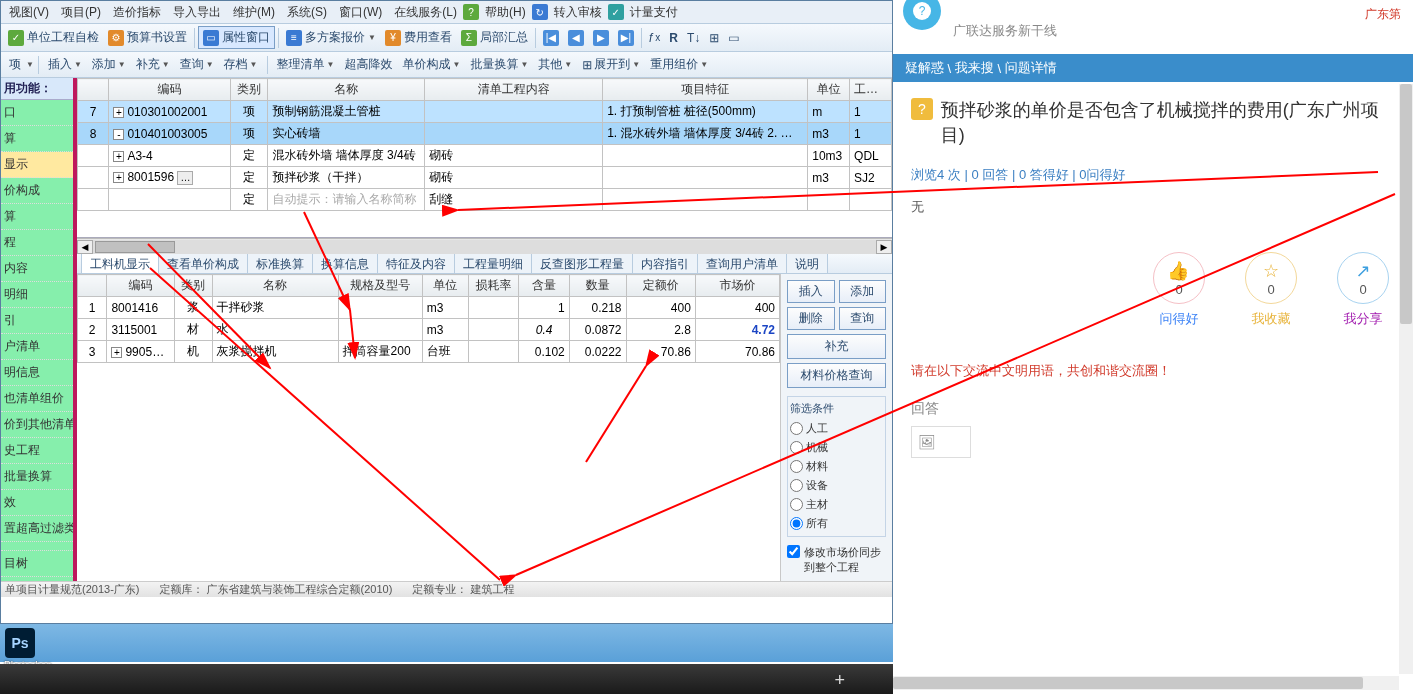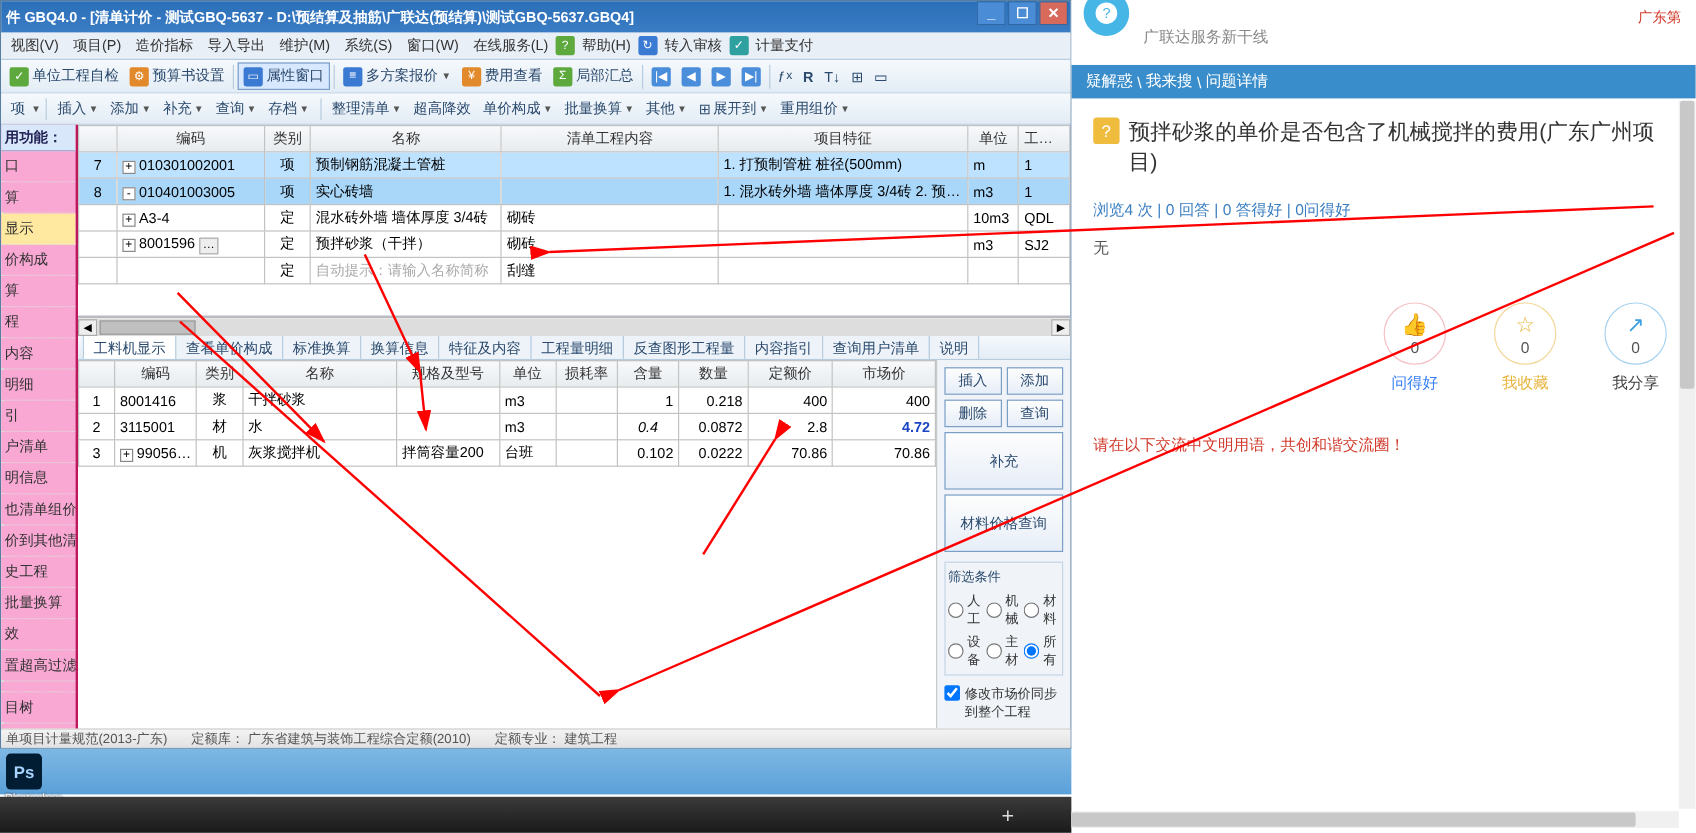--- a/index.html
+++ b/index.html
@@ -24,21 +24,21 @@
 .tb-icon.blue { background: #3a7ad3; }
 .tb-icon.orange { background: #e28a2b; }
 .tb-icon.teal { background: #2fa0a0; }
 .tb-icon.nav { background: #4a8edb; }
 
 .toolbar2 { height: 26px; background: linear-gradient(#f5f9fd,#e3ecf5); border-bottom: 1px solid #b8ccdf; display: flex; align-items: center; padding: 0 3px; overflow: hidden; }
 .toolbar2 .tb2-item { padding: 2px 5px; cursor: pointer; color: #2b4a6d; display: inline-flex; align-items: center; gap: 2px; }
 .caret { font-size: 8px; color: #555; }
 
 .content-area { position: relative; height: calc(100% - 26px - 23px - 28px - 26px - 16px); display: flex; }
-.left-funcs { width: 64px; background: #f9a8d4; border-right: 2px solid #be185d; overflow: hidden; }
+.left-funcs { width: 76px; background: #86efac; border-right: 4px solid #be185d; overflow: hidden; }
 .left-funcs .lf-title { background: #d8e8fa; border-bottom: 1px solid #aac; padding: 2px 3px; color: #225; font-weight: bold; }
 .left-funcs .lf-item { padding: 4px 3px; border-bottom: 1px dotted #ddd; color: #333; cursor: pointer; white-space: nowrap; }
 .left-funcs .lf-item.active { background: #ffe9a0; }
 
 .right-main { flex: 1; display: flex; flex-direction: column; overflow: hidden; }
 
 
 .upper-grid-wrap { flex: 0 0 160px; overflow: hidden; border-bottom: 1px solid #aab; position: relative; }
 table.grid { border-collapse: collapse; width: 100%; table-layout: fixed; }
 table.grid th, table.grid td { border: 1px solid #c2c2c2; padding: 2px 4px; font-size: 12px; overflow: hidden; white-space: nowrap; text-overflow: ellipsis; }
@@ -60,21 +60,21 @@
 .tabs-row .tab.active { background: #fff; border-top: 2px solid #d88a2b; }
 
 .lower-panel { flex:1; display:flex; overflow:hidden; }
 .lower-grid-wrap { flex:1; overflow:hidden; }
 .side-buttons { width: 112px; border-left: 1px solid #c8c8c8; padding: 6px; display:flex; flex-direction:column; gap:4px; background:#f0f4f8; }
 .side-buttons .bpair { display:flex; gap:4px; }
 .side-buttons button, .btn-wide { font-size:12px; padding:2px 0; border:1px solid #7a9ec6; background:linear-gradient(#fdfdfd,#e7eef8); cursor:pointer; flex:1; color:#2b4a6d; }
 .filter-box { border:1px solid #c4d4e6; margin-top:4px; padding:4px 2px; }
 .filter-box .ftitle { color:#2b4a6d; font-size:11px; margin-bottom:4px; }
 .filter-box label { display:flex; align-items:center; gap:3px; font-size:11px; color:#333; padding:1px 0; }
-.filter-grid { display:grid; grid-template-columns: 1fr 1fr 1fr; gap: 2px 2px; }
+.filter-grid { display:grid; grid-template-columns: 1fr; gap: 2px 2px; }
 
 .statusbar { height: 16px; background: linear-gradient(#f3f3f3,#e2e2e2); border-top: 1px solid #ccc; display:flex; align-items:center; font-size:11px; color:#555; padding:0 4px; gap:20px; }
 
 
 .taskbar-area { position:absolute; left:0; top:624px; width:893px; height: 70px; }
 .gradient-bg { width:100%; height:38px; background: linear-gradient(#7eb8e4,#5aa0d8); position:relative; }
 .ps-icon { position:absolute; left:5px; top:4px; width:30px; height:30px; background:#001d34; color:#a6d4ff; font-size:14px; font-weight:bold; display:flex; align-items:center; justify-content:center; border-radius:4px; }
 .bottomtask { position:absolute; bottom:0; width:100%; height:30px; background:linear-gradient(#3a3a3a,#1a1a1a); }
 .bottomtask .plus { position:absolute; right:48px; top:6px; color:#ddd; font-size:18px; }
 
@@ -95,21 +95,21 @@
 .q-body { color:#555; margin-top:14px; font-size:13px; }
 
 .action-row { display:flex; gap:40px; margin-top:36px; justify-content:flex-end; padding-right:6px; }
 .action { display:flex; flex-direction:column; align-items:center; gap:6px; cursor:pointer; }
 .action .circle { width:52px; height:52px; border-radius:50%; border:1px solid; display:flex; flex-direction:column; align-items:center; justify-content:center; }
 .action .c-pink { border-color:#f5c0c6; color:#e8708b; }
 .action .c-yellow { border-color:#f3d89a; color:#e8b43c; }
 .action .c-blue { border-color:#a8d3f0; color:#3ea0e0; }
 .action .ico { font-size:18px; }
 .action .num { font-size:13px; color:#555; }
-.action .alabel { font-size:13px; color:#404040; }
+.action .alabel { font-size:13px; color:#a21caf; }
 .action .alabel.pink { color:#3b82f6; }
 .action .alabel.yellow { color:#e8b43c; }
 
 .notice { color:#d13a2b; font-size:13px; margin-top:34px; }
 .answer-box { margin-top:20px; }
 .answer-box .ans-title { color:#888; font-size:14px; }
 .answer-box .tool-row { margin-top:8px; padding:4px; border:1px solid #ddd; display:flex; gap:4px; width:60px; }
 .answer-box .img-ico { width:22px; height:22px; display:flex;align-items:center;justify-content:center; font-size:14px; color:#888; }
 
 .web-scroll { position:absolute; right:0; top:84px; width:14px; bottom:20px; background:#f0f0f0; }
@@ -124,28 +124,20 @@
 
 .blue-num { color:#1b45c4; font-weight:bold; }
 .gray-hint { color:#aaa; }
 .dotsbtn { display:inline-block; width:16px; height:14px; border:1px solid #aaa; background:#eee; text-align:center; line-height:12px; font-size:10px; cursor:pointer; }
 </style>
 </head>
 <body>
 
 <div class="app-window">
 
-  <div class="titlebar">
-    <span class="title-text">件 GBQ4.0 - [清单计价 - 测试GBQ-5637 - D:\预结算及抽筋\广联达(预结算)\测试GBQ-5637.GBQ4]</span>
-    <div class="win-controls">
-      <div class="win-btn">_</div>
-      <div class="win-btn">☐</div>
-      <div class="win-btn close">✕</div>
-    </div>
-  </div>
 
   <div class="menubar">
     <span class="menu-item">视图(V)</span>
     <span class="menu-item">项目(P)</span>
     <span class="menu-item">造价指标</span>
     <span class="menu-item">导入导出</span>
     <span class="menu-item">维护(M)</span>
     <span class="menu-item">系统(S)</span>
     <span class="menu-item">窗口(W)</span>
     <span class="menu-item">在线服务(L)</span>
@@ -552,20 +544,26 @@
         </div>
         <div class="action">
           <div class="circle c-blue">
             <span class="ico">↗</span>
             <span class="num">0</span>
           </div>
           <span class="alabel ">我分享</span>
         </div>
       </div>
     <div class="notice">请在以下交流中文明用语，共创和谐交流圈！</div>
+    <div class="answer-box">
+      <div class="ans-title">回答</div>
+      <div class="tool-row">
+        <div class="img-ico">🖼</div>
+      </div>
+    </div>
   </div>
   <div class="web-scroll">
       <div class="vthumb"></div>
     </div>
   <div class="web-bottom-scroll">
       <div class="hthumb"></div>
     </div>
 </div>
 
 <svg class="anno">

